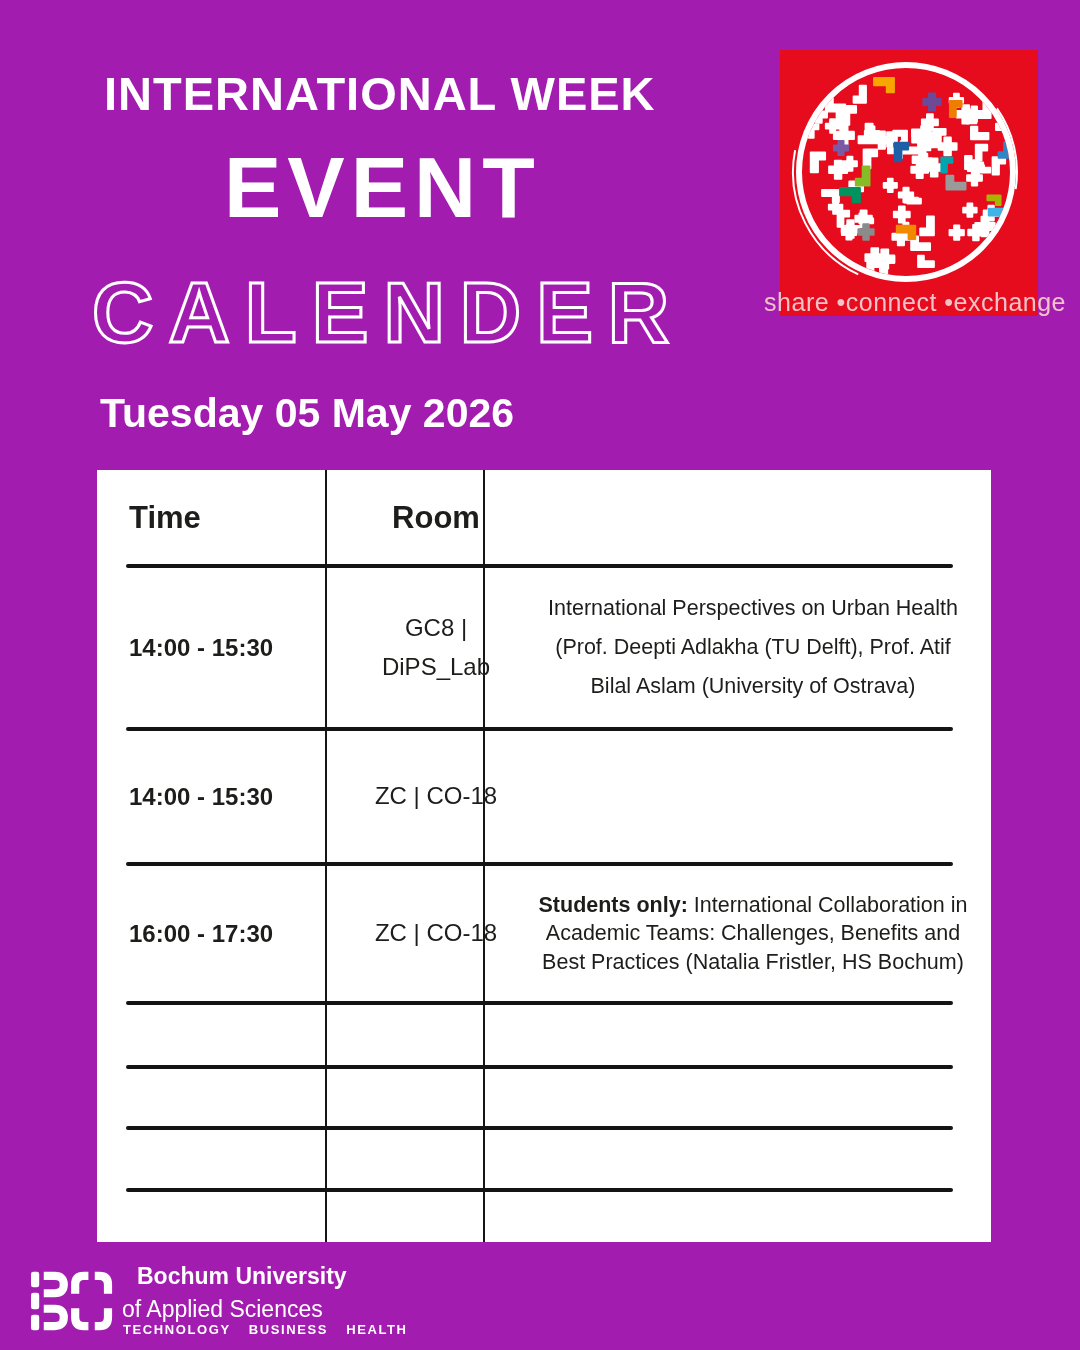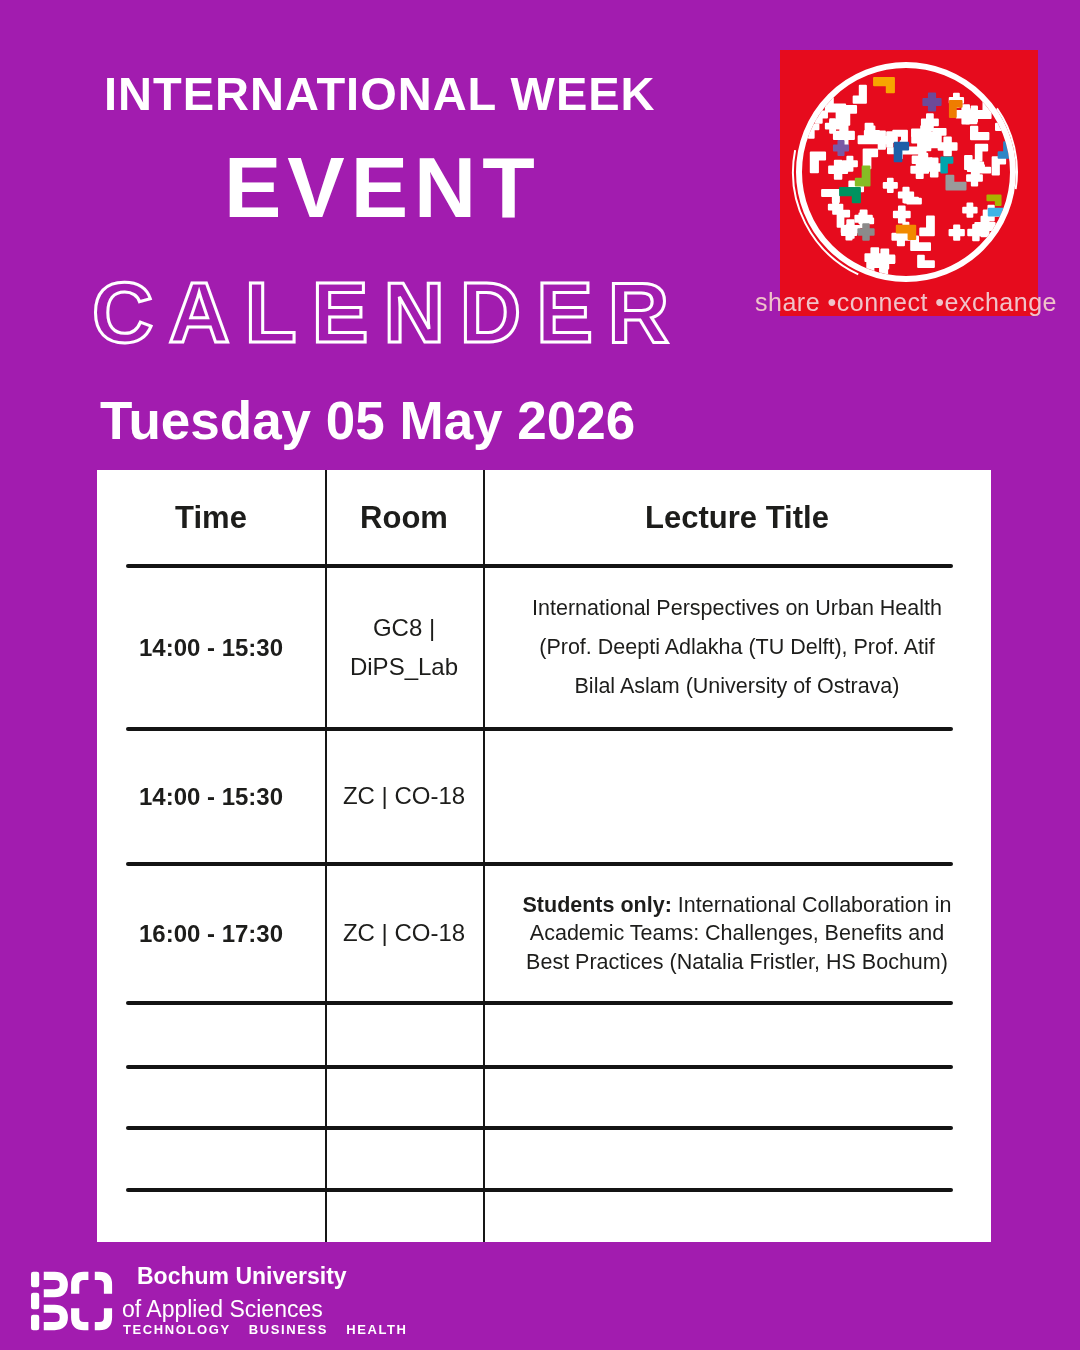--- a/index.html
+++ b/index.html
@@ -9,40 +9,40 @@
 
   
   .kicker{position:absolute;left:104px;top:66px;color:#fff;
           font-size:47px;font-weight:800;letter-spacing:1px;white-space:nowrap;}
   .event-title{position:absolute;left:224px;top:138px;color:#fff;
           font-size:86px;font-weight:800;letter-spacing:6px;white-space:nowrap;}
   .calender-title{position:absolute;left:92px;top:264px;
           font-size:85px;font-weight:700;letter-spacing:15px;white-space:nowrap;
           color:transparent;-webkit-text-stroke:3px #ffffff;}
   .date-line{position:absolute;left:100px;top:390px;color:#fff;
-          font-size:53px;font-weight:700;white-space:nowrap;}
+          font-size:41px;font-weight:700;white-space:nowrap;}
 
   
   .logo-patch{position:absolute;left:780px;top:50px;width:258px;height:266px;
           background:#e60b1d;}
   .globe{position:absolute;left:786px;top:52px;width:240px;height:240px;}
-  .tagline{position:absolute;left:746px;top:288px;width:320px;text-align:center;
+  .tagline{position:absolute;left:746px;top:288px;width:320px;text-align:right;
           color:#f0c3c9;font-size:25px;letter-spacing:0.5px;white-space:nowrap;}
 
   
   .sched{position:absolute;left:97px;top:470px;width:894px;height:772px;
          background:#ffffff;color:#1d1d1b;}
   .vline{position:absolute;top:0;bottom:0;width:2px;background:#161616;}
   .vline.v1{left:228px;} .vline.v2{left:386px;}
   .t-row{position:relative;display:flex;align-items:center;}
   .t-row .rule{position:absolute;bottom:-2px;left:29px;right:38px;height:4px;
          background:#141414;border-radius:2px;z-index:2;}
   .rh0{height:96px;} .rh1{height:163px;} .rh2{height:135px;} .rh3{height:139px;}
   .rh4{height:64px;} .rh5{height:61px;} .rh6{height:62px;} .rh7{height:52px;}
-  .c-time{width:228px;flex:0 0 228px;text-align:center;font-weight:700;font-size:24px;}
+  .c-time{width:228px;flex:0 0 228px;font-weight:700;font-size:24px;margin-left:32px;}
   .c-room{width:158px;flex:0 0 158px;text-align:center;font-size:24px;
           white-space:pre-line;line-height:1.6;}
   .c-lect{flex:1 1 auto;text-align:center;font-size:21.5px;padding:0 22px;
           display:flex;justify-content:center;}
   .c-lect p{margin:0;max-width:442px;line-height:1.32;}
   .t-row.loose .c-lect p{line-height:1.82;max-width:430px;}
   .t-head .c-time,.t-head .c-room,.t-head .c-lect{font-weight:700;font-size:31px;}
   .t-head .c-lect{display:block;}
   .pfx{font-weight:700;}
 
@@ -168,21 +168,20 @@
     </svg>
   <div class="tagline">share •connect •exchange</div>
 
   <div class="sched">
     <div class="vline v1"></div>
     <div class="vline v2"></div>
 
     <div class="t-row t-head rh0">
       <div class="c-time">Time</div>
       <div class="c-room">Room</div>
-      <div class="c-lect">Lecture Title</div>
       <div class="rule"></div>
     </div>
 
     <div class="t-row loose rh1">
       <div class="c-time">14:00 - 15:30</div>
       <div class="c-room">GC8 |
 DiPS_Lab</div>
       <div class="c-lect">
         <p><span class="pfx"></span><span>International Perspectives on Urban Health (Prof. Deepti Adlakha (TU Delft), Prof. Atif Bilal Aslam (University of Ostrava)</span></p>
       </div>

